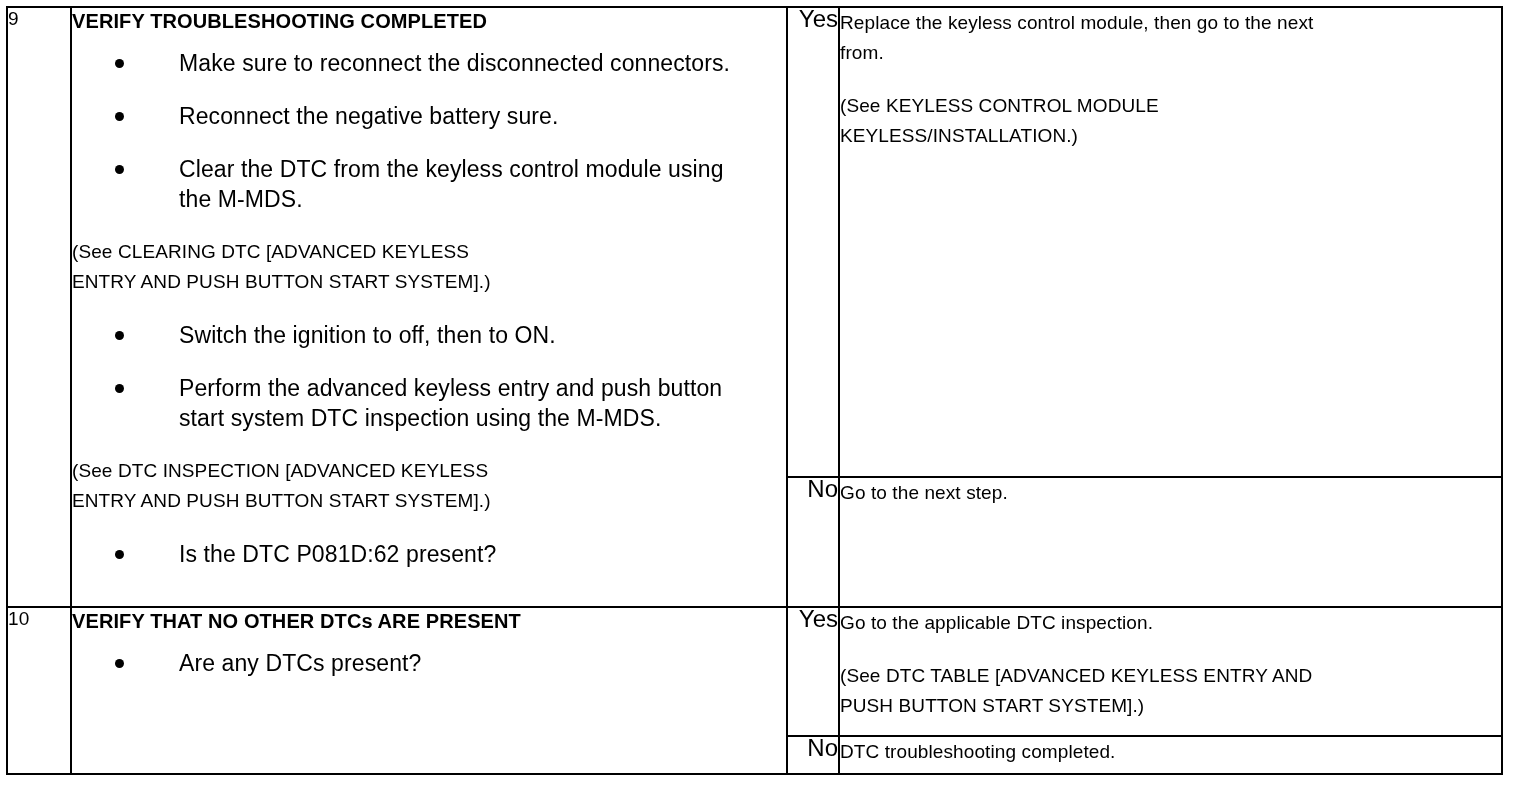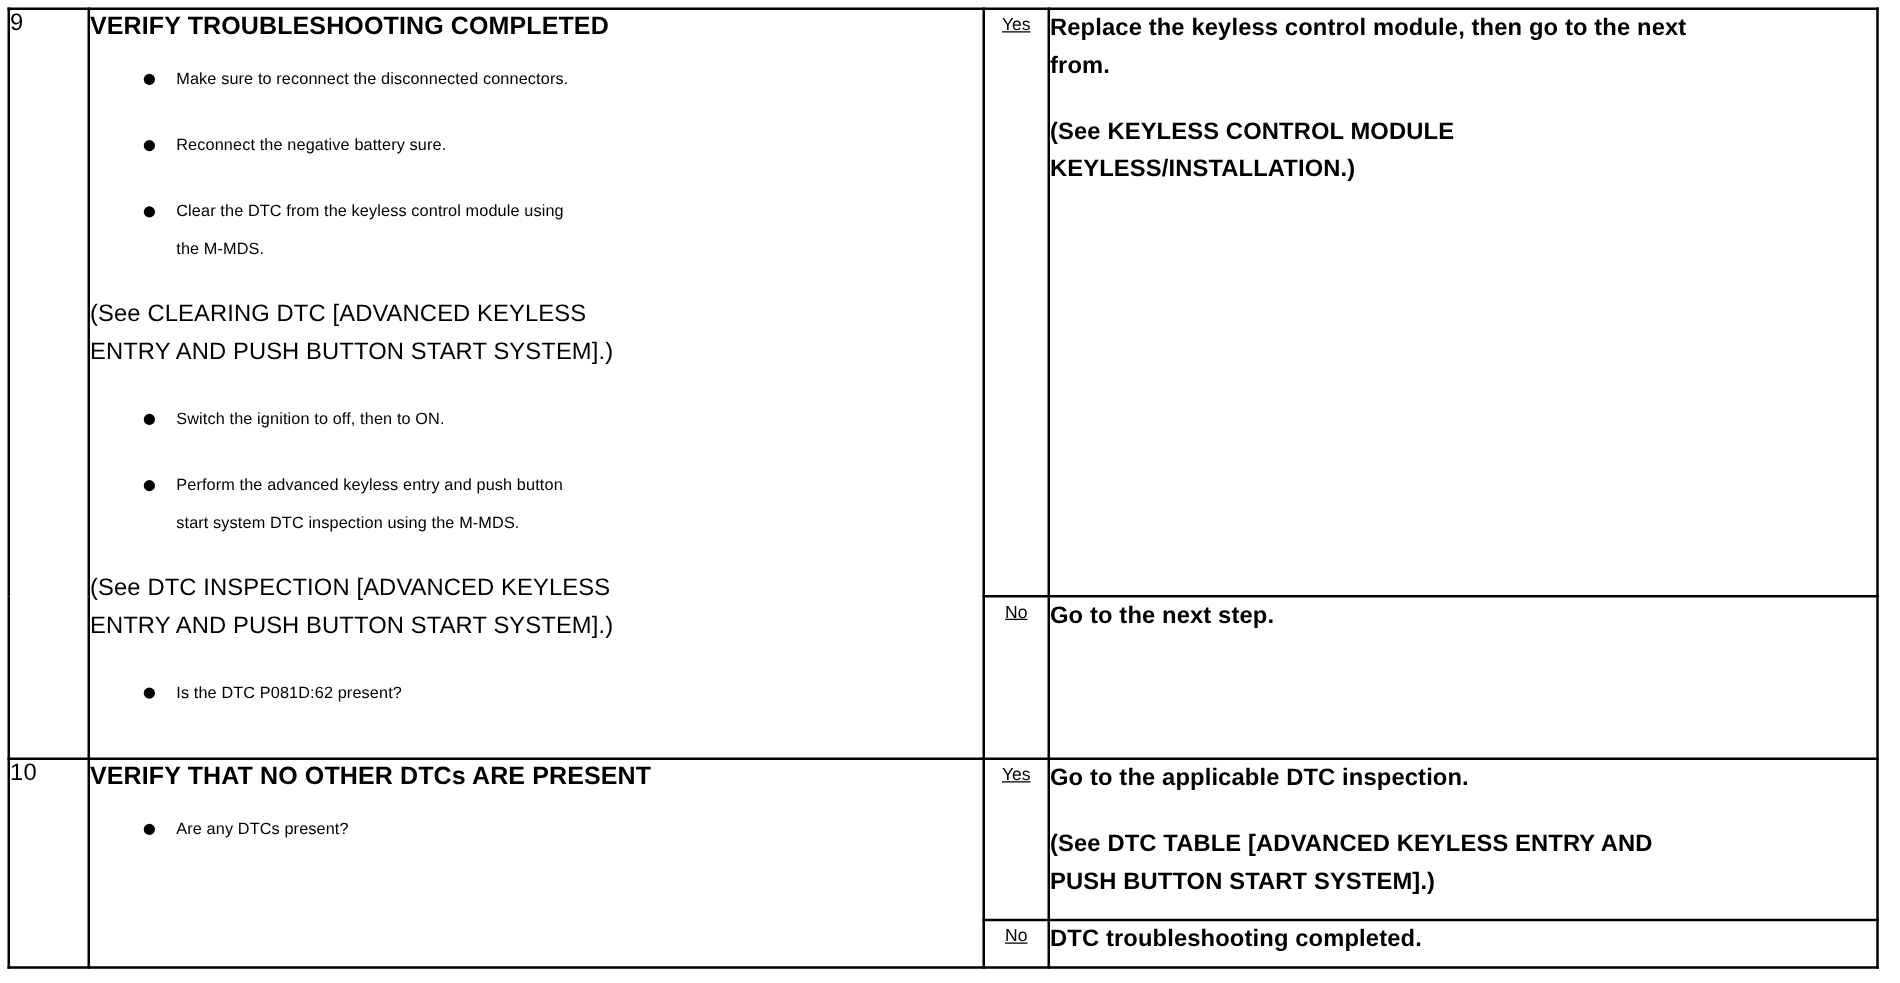--- a/index.html
+++ b/index.html
@@ -72,22 +72,22 @@
   }
 
   .proc-list {
     list-style: none;
     margin: 0;
     padding: 0;
   }
 
   .proc-list li.bullet-item {
     position: relative;
-    padding-left: 69px;
-    font-size: 13px;
+    padding-left: 107px;
+    font-size: 23px;
     line-height: 30px;
     margin-bottom: 23px;
     letter-spacing: 0.1px;
   }
 
   .proc-list li.bullet-item:last-child {
     margin-bottom: 0;
   }
 
   .proc-list li.bullet-item > .bullet-dot {
@@ -112,35 +112,33 @@
   .proc-list li.ref-item:last-child {
     margin-bottom: 0;
   }
 
   .ref-line {
     display: block;
   }
 
   
   .yn-cell {
-    font-size: 14px;
+    font-size: 24px;
     line-height: 22px;
     padding: 6px 4px 0 5px;
-    text-align: center;
+    text-align: right;
     white-space: nowrap;
-    text-decoration: underline;
   }
 
   
   .result-cell {
     padding: 6px 10px 10px 9px;
     font-size: 19px;
     line-height: 30px;
     letter-spacing: 0.1px;
-    font-weight: bold;
   }
 
   .result-para {
     margin: 0;
   }
 
   .result-para + .result-para {
     margin-top: 23px;
   }
 

